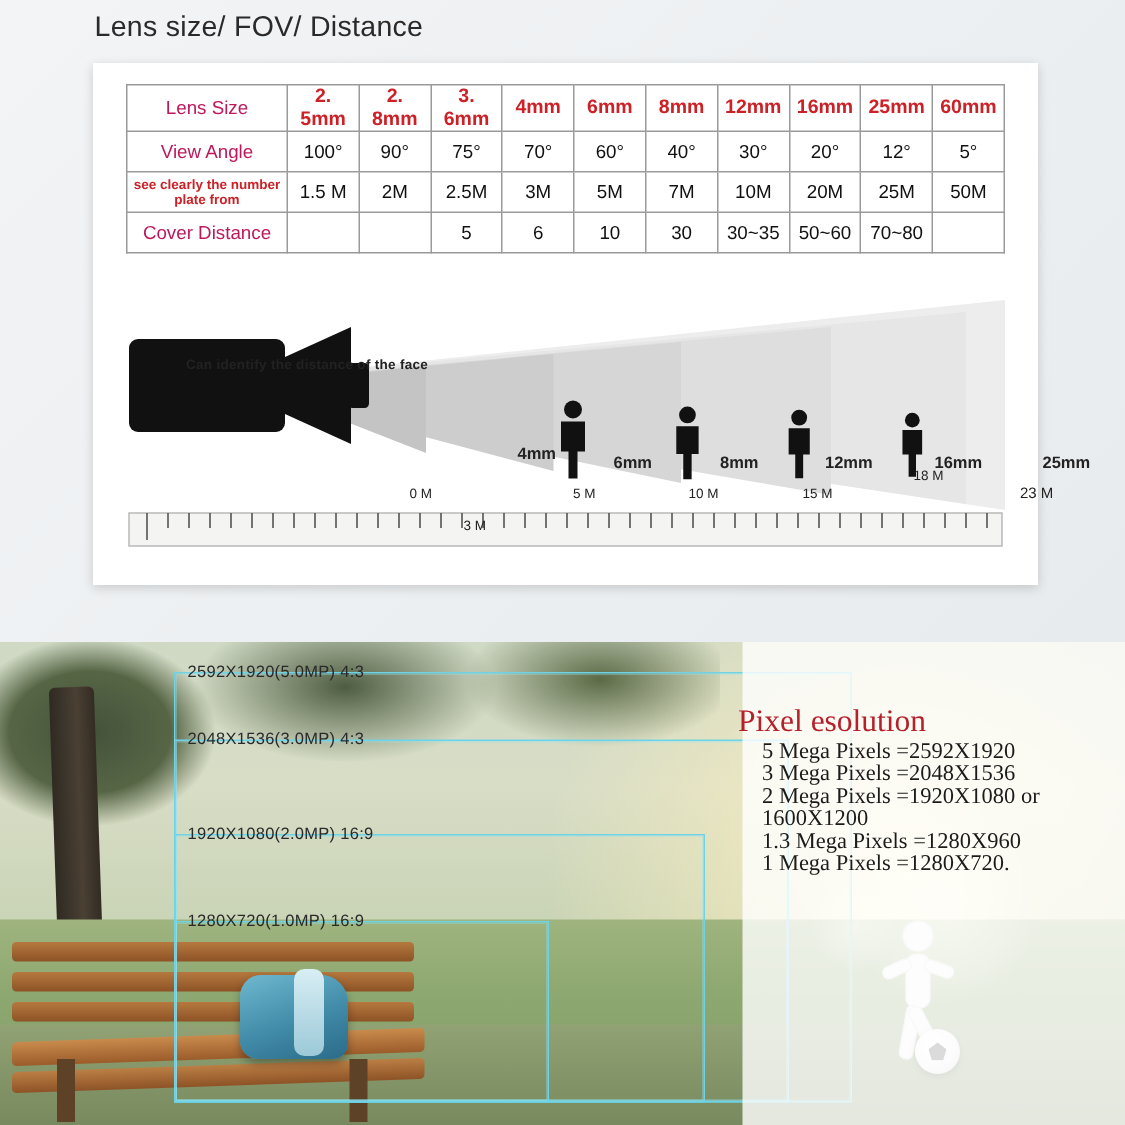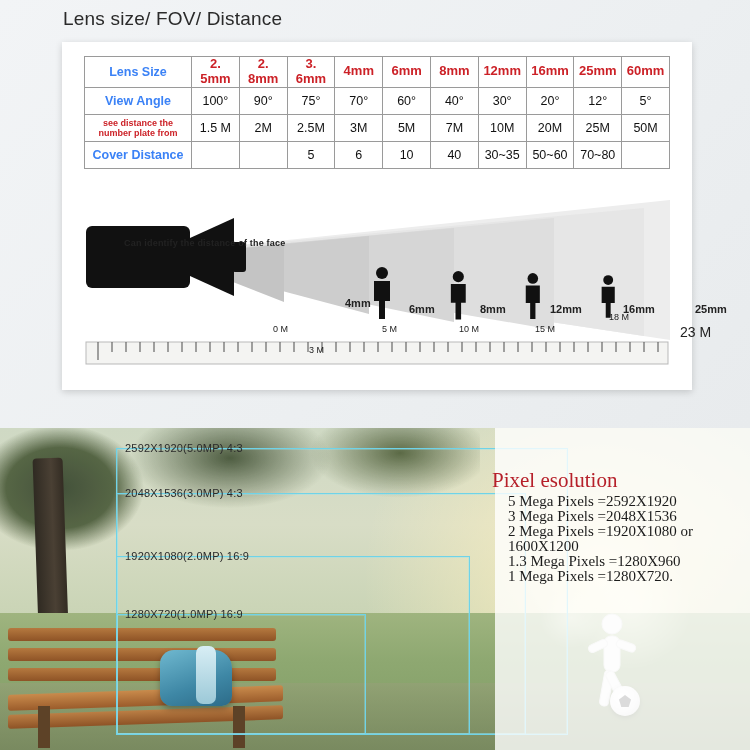--- a/index.html
+++ b/index.html
@@ -56,23 +56,23 @@
     border: 1px solid #9a9a9a;
     text-align: center;
     font-size: 12.5px;
     color: #1a1a1a;
     height: 26px;
     padding: 0 2px;
     line-height: 1.15;
   }
   .lens-table td.head-col {
     width: 102px;
-    color: #3b82f6;
+    color: #be185d;
     font-size: 12.5px;
-    font-weight: bold;
+    font-weight: normal;
   }
   .lens-table td.col-lens {
     color: #cc2127;
     font-weight: bold;
     font-size: 13px;
   }
   .lens-table tr.row-note td.head-col {
     color: #cc2127;
     font-size: 9px;
     line-height: 1.15;
@@ -292,40 +292,40 @@
             <td class="val">75°</td>
             <td class="val">70°</td>
             <td class="val">60°</td>
             <td class="val">40°</td>
             <td class="val">30°</td>
             <td class="val">20°</td>
             <td class="val">12°</td>
             <td class="val">5°</td>
           </tr>
           <tr class="row-note">
-            <td class="head-col">see distance the number plate from</td>
+            <td class="head-col">see clearly the number plate from</td>
             <td class="val">1.5 M</td>
             <td class="val">2M</td>
             <td class="val">2.5M</td>
             <td class="val">3M</td>
             <td class="val">5M</td>
             <td class="val">7M</td>
             <td class="val">10M</td>
             <td class="val">20M</td>
             <td class="val">25M</td>
             <td class="val">50M</td>
           </tr>
           <tr class="row-cover">
             <td class="head-col">Cover Distance</td>
             <td class="val empty"></td>
             <td class="val empty"></td>
             <td class="val">5</td>
             <td class="val">6</td>
             <td class="val">10</td>
-            <td class="val">40</td>
+            <td class="val">30</td>
             <td class="val">30~35</td>
             <td class="val">50~60</td>
             <td class="val">70~80</td>
             <td class="val empty"></td>
           </tr>
         </tbody>
       </table>
 
       <div class="diagram">
         <svg width="586" height="186" viewBox="0 0 586 186" xmlns="http://www.w3.org/2000/svg">
@@ -427,21 +427,21 @@
         <span class="label-chip" style="left:463px; top:113px; font-weight:bold; background:transparent;">12mm</span>
         <span class="label-chip" style="left:536px; top:113px; font-weight:bold; background:transparent;">16mm</span>
         <span class="label-chip" style="left:608px; top:113px; font-weight:bold; background:transparent;">25mm</span>
 
         <span class="label-chip" style="left:186px; top:134px; font-size:9px; background:transparent;">0 M</span>
         <span class="label-chip" style="left:222px; top:134px; font-size:9px; background:transparent;margin-top:21px;">3 M</span>
         <span class="label-chip" style="left:295px; top:134px; font-size:9px; background:transparent;">5 M</span>
         <span class="label-chip" style="left:372px; top:134px; font-size:9px; background:transparent;">10 M</span>
         <span class="label-chip" style="left:448px; top:134px; font-size:9px; background:transparent;">15 M</span>
         <span class="label-chip" style="left:522px; top:122px; font-size:9px; background:transparent;">18 M</span>
-        <span class="label-chip" style="left:593px; top:134px; font-size:14px; background:transparent;">23 M</span>
+        <span class="label-chip" style="left:593px; top:134px; font-size:10px; background:transparent;">23 M</span>
       </div>
 
       <div class="diag-caption">Can identify the distance of the face</div>
     </div>
   </div>
 
   <div class="bottom-section">
 
     <div class="scene-sky"></div>
     <div class="scene-trees"></div>

